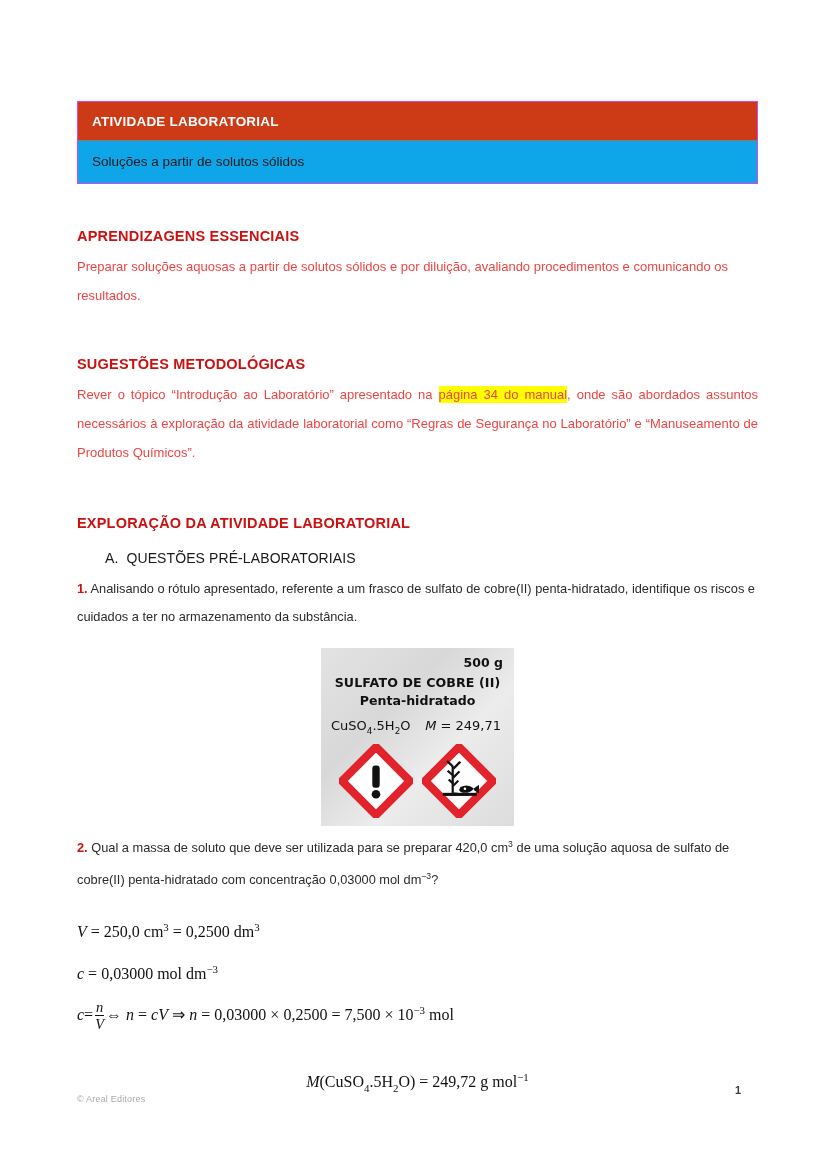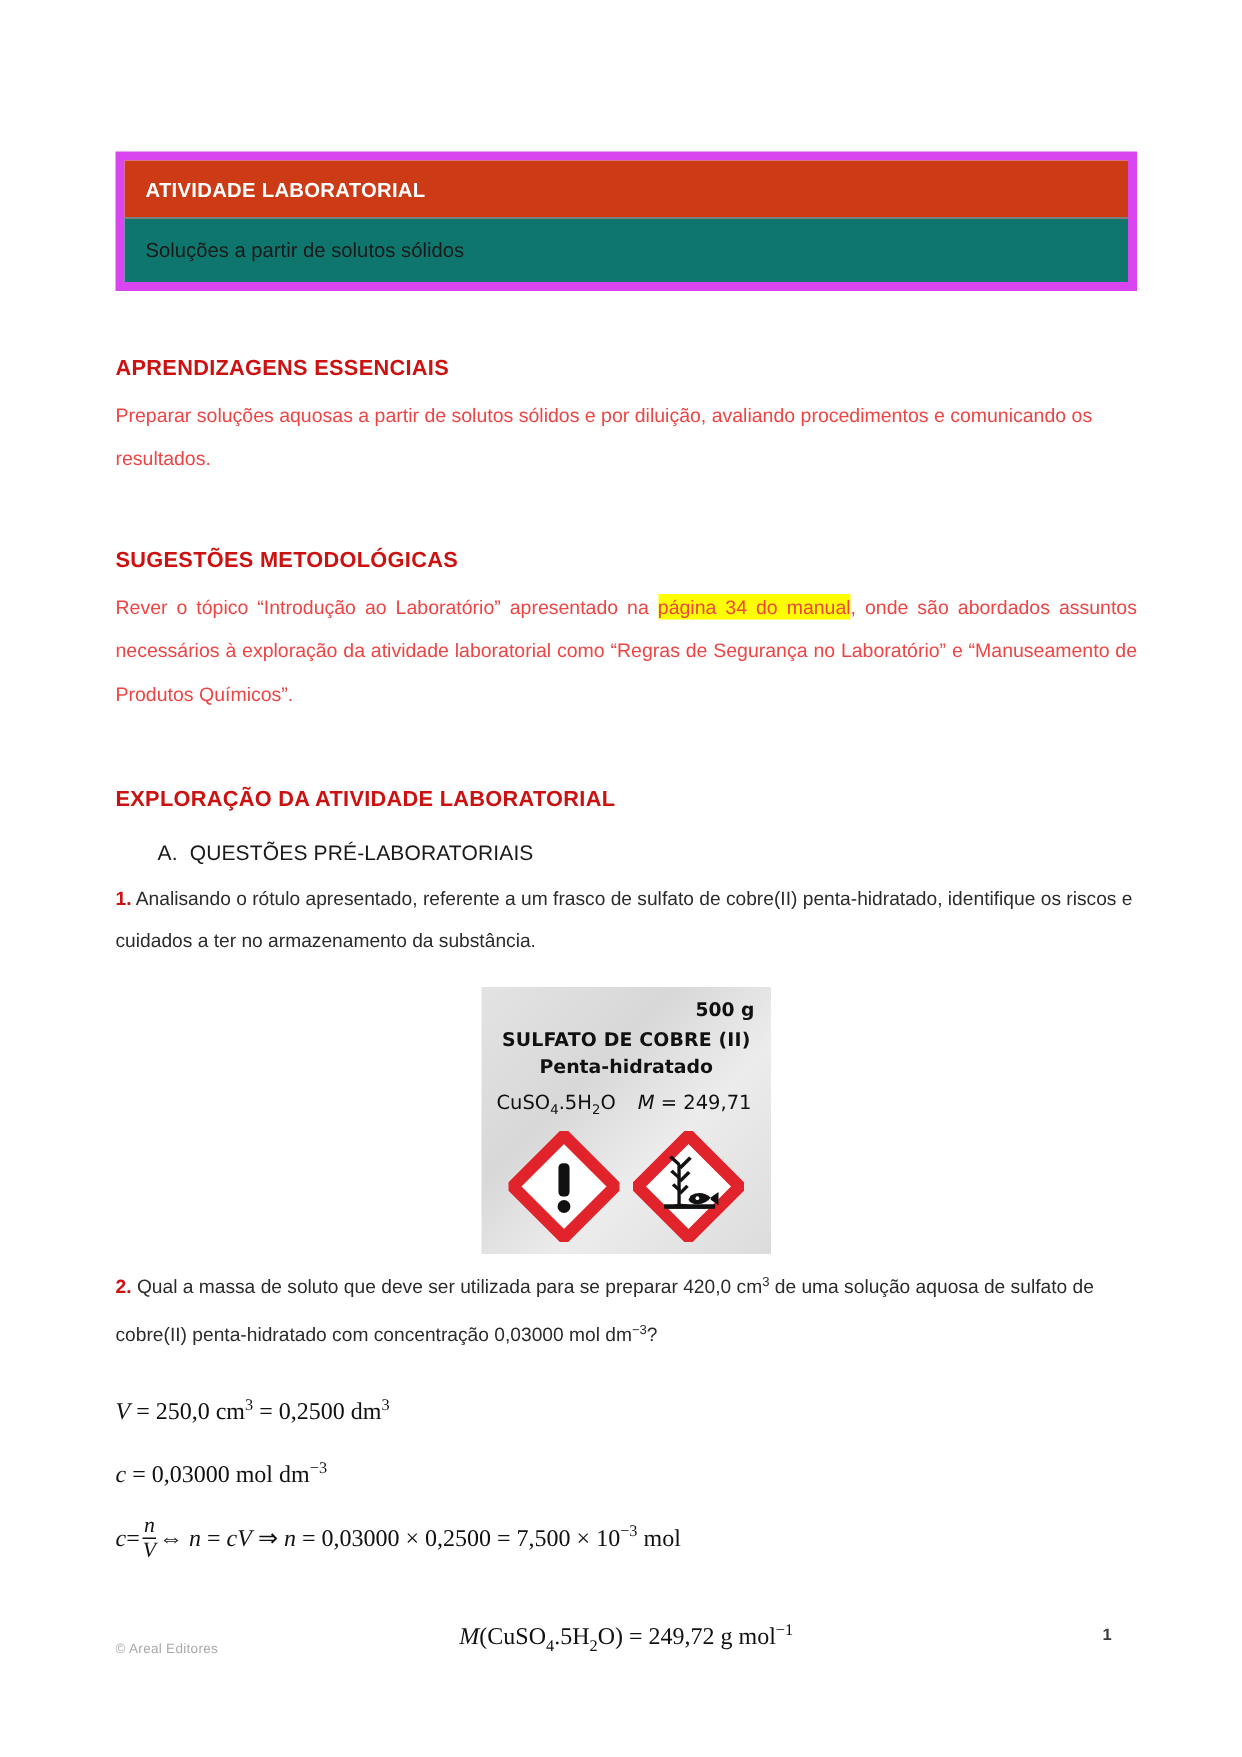--- a/index.html
+++ b/index.html
@@ -25,34 +25,34 @@
   .content {
     position: absolute;
     left: 77px;
     top: 0;
     width: 681px;
   }
 
   
   .title-box {
     margin-top: 101px;
-    border: 6px solid #d946ef;
+    border: 1px solid #d946ef;
     box-sizing: border-box;
   }
   .title-banner {
     background: #cc3a16;
     color: #ffffff;
     font-weight: bold;
     font-size: 13.5px;
     letter-spacing: 0.2px;
     padding: 12px 14px 11px 14px;
     box-sizing: border-box;
   }
   .title-sub {
-    background: #0f766e;
+    background: #0ea5e9;
     color: #1a1a1a;
     font-size: 13.5px;
     padding: 13px 14px 14px 14px;
     border-top: 1px solid #7d7d7d;
     box-sizing: border-box;
   }
 
   
   .sec-head {
     color: #cc1111;

